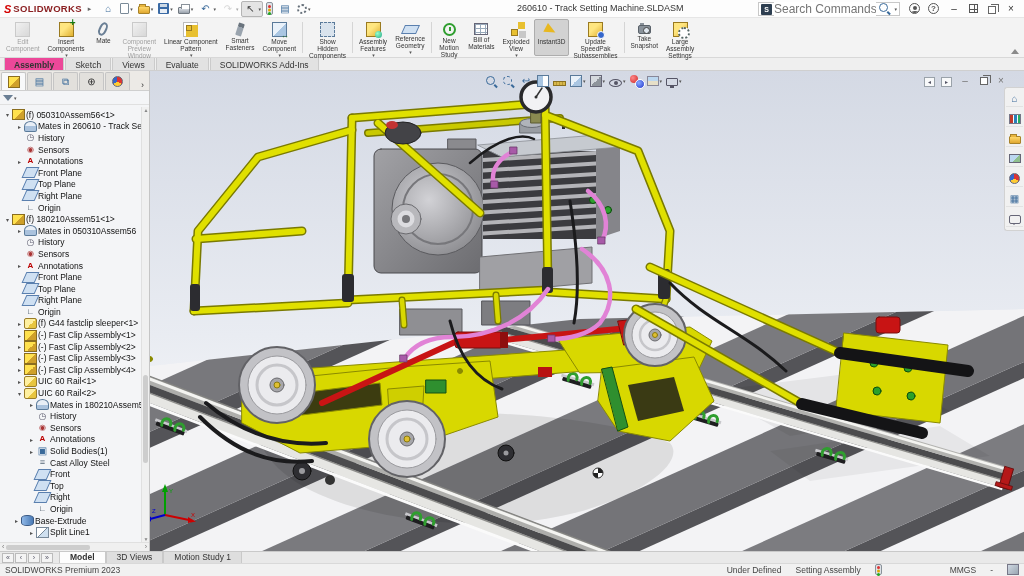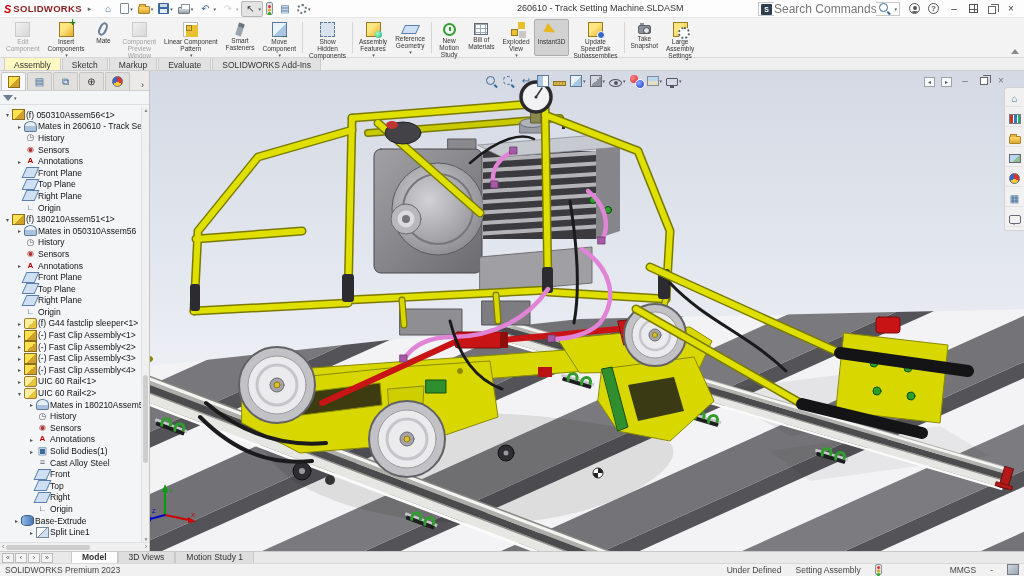--- a/index.html
+++ b/index.html
@@ -31,21 +31,21 @@
 .rbtn{min-width:30px;padding:2px 3px 1px;display:flex;flex-direction:column;align-items:center;justify-content:flex-start;font-size:6.5px;line-height:7.2px;text-align:center;color:#333;white-space:pre-line;border:1px solid transparent;border-radius:2px}
 .rbtn .r{margin-bottom:1px}
 .rbtn.pressed{background:#d2d2d2;border-color:#adadad}
 .rbtn.dis{opacity:.45;filter:grayscale(1)}
 .rbtn .crt{margin-top:1px;line-height:4px}
 .rsep{width:1px;background:#d5d5d5;margin:3px 2px}
 .rcollapse{position:absolute;right:5px;bottom:3px;width:0;height:0;border-left:4px solid transparent;border-right:4px solid transparent;border-bottom:5px solid #8a8a8a}
 
 .tabstrip{height:13px;background:#efefef;border-bottom:1px solid #cfcfcf;display:flex;align-items:flex-end;padding-left:4px}
 .ctab{padding:1px 9px 0;height:13px;font-size:8.5px;color:#333;background:#e2e2e2;border:1px solid #cbcbcb;border-bottom:none;margin-right:1px;display:flex;align-items:center}
-.ctab.active{background:#fef9c3;font-weight:normal}
+.ctab.active{background:#ec4899;font-weight:bold}
 
 .main{position:absolute;top:71px;left:0;right:0;height:480px}
 .viewport{position:absolute;left:150px;top:0;right:0;bottom:0;overflow:hidden}
 .viewport svg{display:block;width:100%;height:100%}
 .hud{position:absolute;left:335px;top:3px;display:flex;align-items:center;gap:4px}
 .hud-it{display:flex;align-items:center}
 .docctl{position:absolute;top:3px;right:16px;display:flex;align-items:center;gap:6px}
 .taskstrip{position:absolute;top:16px;right:0;width:20px;background:#f1f1f1;border:1px solid #d2d2d2;border-right:none;border-radius:3px 0 0 3px;display:flex;flex-direction:column;align-items:center;padding:3px 0;gap:4px}
 .tp-cell{width:17px;height:16px;display:flex;align-items:center;justify-content:center;border-bottom:1px solid #e2e2e2}
 
@@ -70,21 +70,21 @@
 .vsb{position:absolute;right:0;top:36px;bottom:9px;width:8px;background:#f0f0f0;border-left:1px solid #e0e0e0}
 .vthumb{position:absolute;left:1px;right:1px;top:268px;height:88px;background:#cdcdcd;border-radius:3px}
 .sarr{position:absolute;left:0;width:8px;text-align:center;font-size:5px;color:#888}
 .sarr.sup{top:0}.sarr.sdown{bottom:0}
 .hsb{position:absolute;bottom:0;left:0;right:0;height:9px;background:#f0f0f0;border-top:1px solid #e0e0e0;display:flex;align-items:center;padding:0 2px;gap:2px}
 .hsb .harr{font-size:7px;color:#777;line-height:8px}
 .hthumb{width:58%;height:5px;background:#cdcdcd;border-radius:2px}
 
 .mtabs{position:absolute;top:551px;left:0;right:0;height:12px;background:#e9e9e9;border-top:1px solid #c9c9c9;display:flex;align-items:stretch}
 .mnav{display:flex;align-items:center;gap:1px;padding:0 2px}
-.mtablist{display:flex;align-items:stretch;margin-left:16px}
+.mtablist{display:flex;align-items:stretch;margin-left:4px}
 .mtab{padding:0 10px;font-size:8.5px;line-height:11px;background:#dedede;border-right:1px solid #c9c9c9;border-left:1px solid #c9c9c9;color:#333}
 .mtab.active{background:#fdfdfd;font-weight:bold}
 
 .statusbar{position:absolute;top:563px;left:0;right:0;height:13px;background:#f1f1f1;border-top:1px solid #d9d9d9;display:flex;align-items:center;padding:0 5px;font-size:8.5px;color:#444}
 .sright{margin-left:auto;display:flex;align-items:center;gap:14px}
 .sright .ic{height:11px}
 
 .c-sq{width:11px;height:11px;background:#2d3e50;color:#fff;font-size:7px;font-weight:bold;border-radius:1px}
 .c-doc{width:9px;height:11px;background:#fff;border:1px solid #7a8a98;border-radius:1px}
 .c-folder{width:12px;height:8px;background:linear-gradient(#ffd86a,#e0a830);border:1px solid #a8832a;border-radius:1px;position:relative;margin-top:3px}
@@ -283,21 +283,21 @@
       <div class="rbtn"><span class="ic r r-yellow r-las"></span><span>Large
 Assembly
 Settings</span></div>
     </div>
   <span class="rcollapse"></span>
 </div>
 
 <div class="tabstrip">
     <div class="ctab active">Assembly</div>
     <div class="ctab">Sketch</div>
-    <div class="ctab">Markup</div>
+    <div class="ctab">Views</div>
     <div class="ctab">Evaluate</div>
     <div class="ctab">SOLIDWORKS Add-Ins</div>
   </div>
 
 <div class="main">
   <div class="viewport">
     <svg viewBox="0 0 874 480" preserveAspectRatio="none">
       <defs>
         <linearGradient id="bgG" x1="0" y1="0" x2="0" y2="1">
           <stop offset="0" stop-color="#d4d9e4"></stop>

